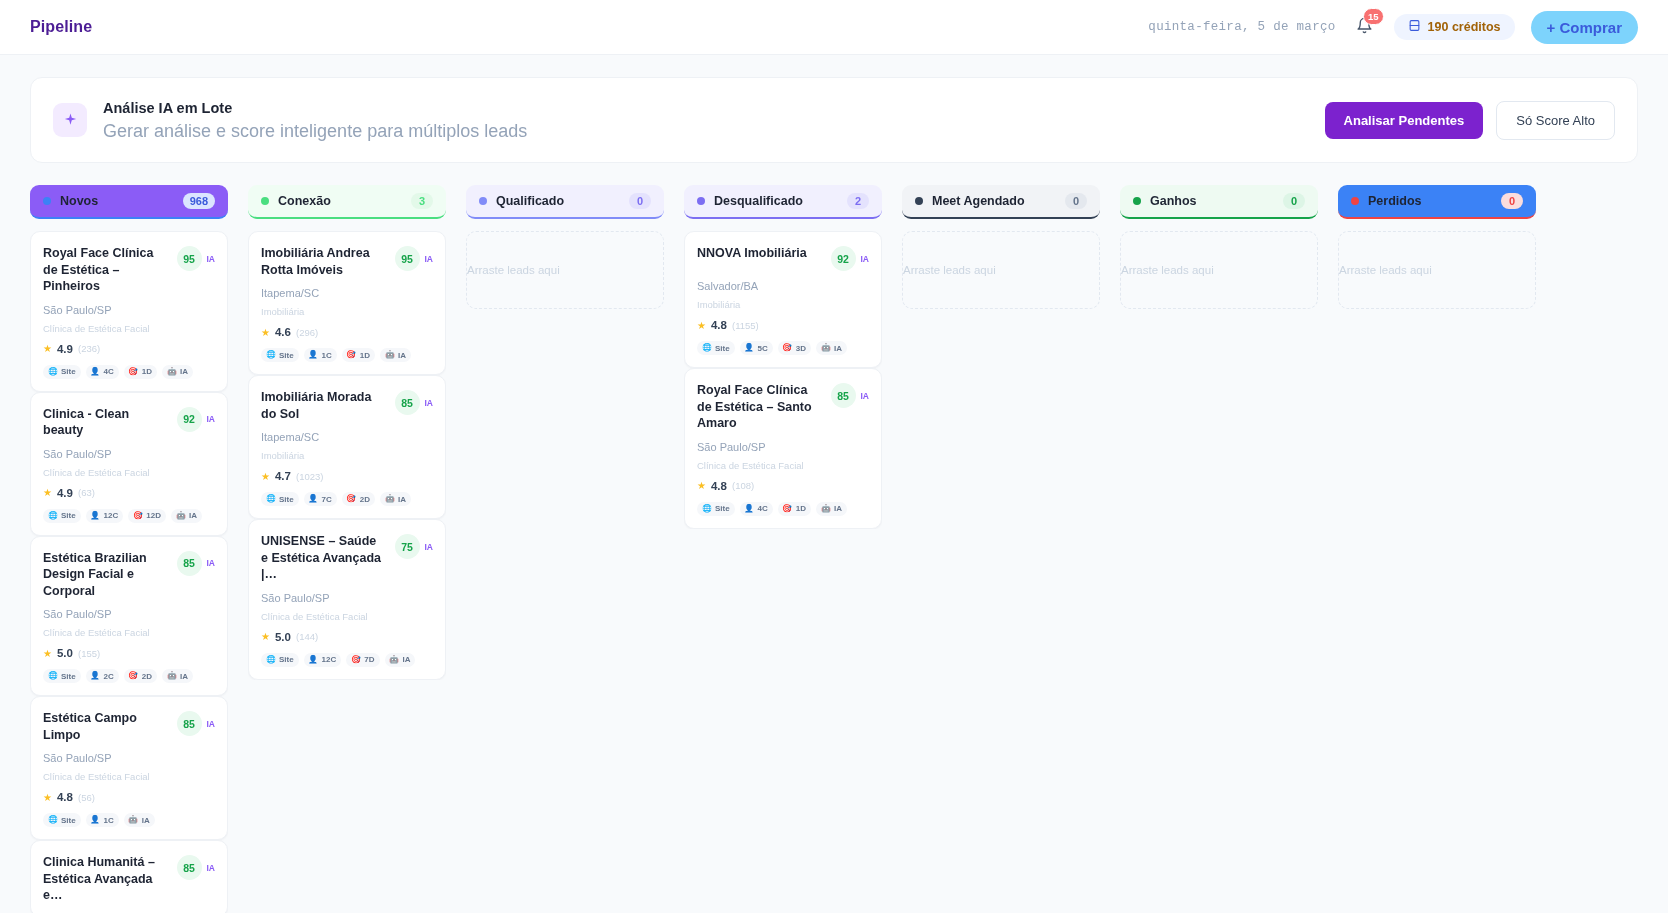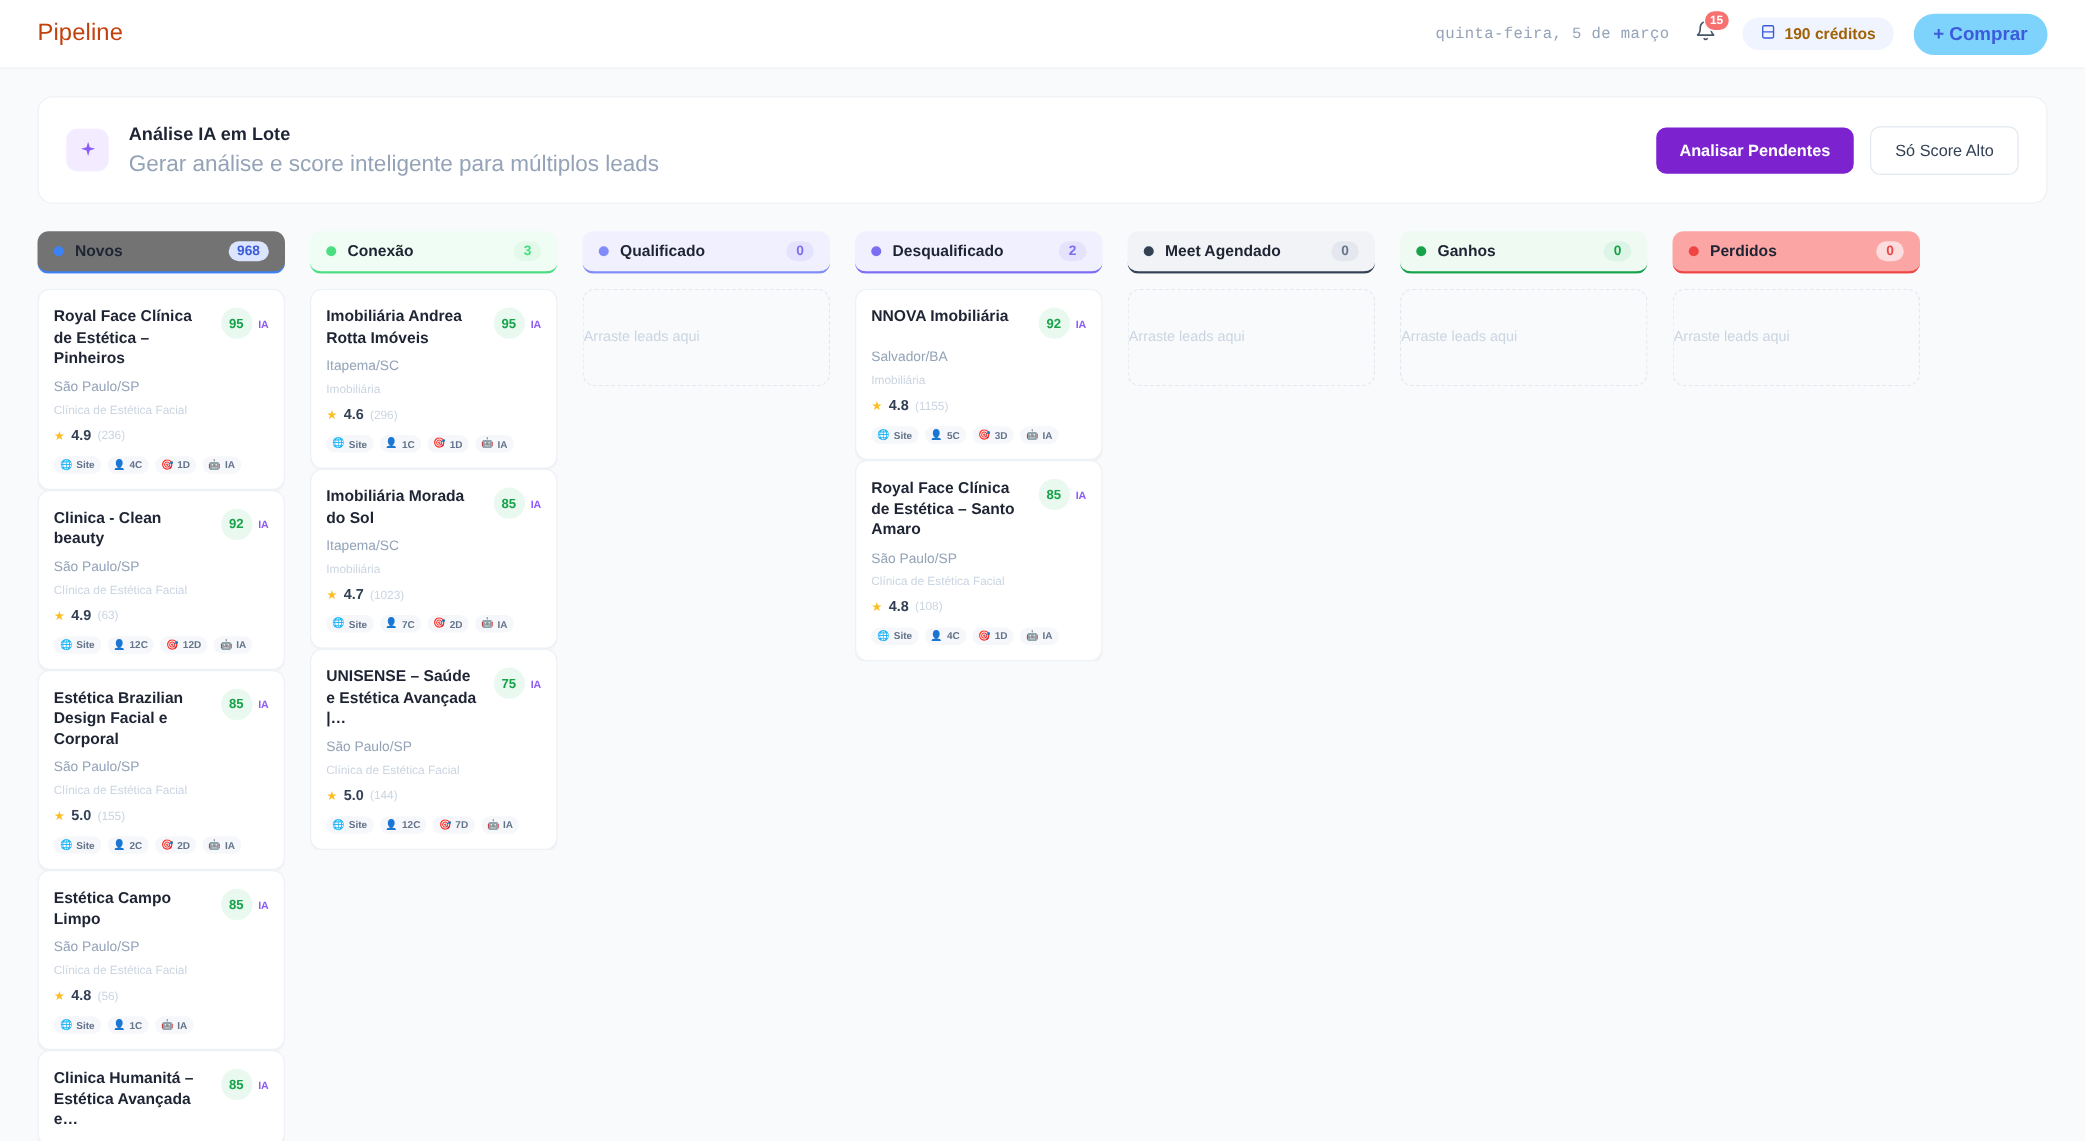--- a/index.html
+++ b/index.html
@@ -11,21 +11,21 @@
     color: #1e293b;
   }
 
   
   .topbar {
     height: 55px; background: #ffffff;
     border-bottom: 1px solid #eef1f5;
     display: flex; align-items: center;
     padding: 0 30px;
   }
-  .app-title { font-size: 19px; font-weight: 400; color: #c2410c; letter-spacing: .1px; }
+  .app-title { font-size: 16px; font-weight: 700; color: #4c1d95; letter-spacing: .1px; }
   .topbar-right { margin-left: auto; display: flex; align-items: center; gap: 16px; }
   .topbar-date {
     font-family: "Liberation Mono", monospace;
     font-size: 12.5px; color: #94a3b8; letter-spacing: .3px;
   }
   .bell-wrap { position: relative; width: 26px; height: 26px; display:flex; align-items:center; justify-content:center; }
   .bell-badge {
     position: absolute; top: -6px; right: -6px;
     min-width: 17px; height: 17px; border-radius: 9px;
     background: #f87171; color: #fff;
@@ -180,21 +180,21 @@
     </div>
     <div class="banner-actions">
       <button class="btn-primary">Analisar Pendentes</button>
       <button class="btn-outline">Só Score Alto</button>
     </div>
   </div>
 </div>
 
 <div class="board" id="board">
     <div class="column">
-      <div class="col-head" style="background:#737373;border-bottom-color:#3b82f6">
+      <div class="col-head" style="background:#8b5cf6;border-bottom-color:#3b82f6">
         <span class="col-dot" style="background:#3b82f6"></span>
         <span class="col-name">Novos</span>
         <span class="col-count" style="background:#dbe5ff;color:#3b5bdb">968</span>
       </div>
       <div class="col-body">
         <div class="card">
           <div class="card-top">
             <div class="card-title">Royal Face Clínica de Estética – Pinheiros</div>
             <div class="score-wrap">
               <div class="score">95</div>
@@ -554,21 +554,21 @@
         <span class="col-name">Ganhos</span>
         <span class="col-count" style="background:#ddf5e6;color:#16a34a">0</span>
       </div>
       <div class="col-body">
         <div class="dropzone">
           <span>Arraste leads aqui</span>
         </div>
       </div>
     </div>
     <div class="column">
-      <div class="col-head" style="background:#fca5a5;border-bottom-color:#ef4444">
+      <div class="col-head" style="background:#3b82f6;border-bottom-color:#ef4444">
         <span class="col-dot" style="background:#ef4444"></span>
         <span class="col-name">Perdidos</span>
         <span class="col-count" style="background:#fbdddd;color:#ef4444">0</span>
       </div>
       <div class="col-body">
         <div class="dropzone">
           <span>Arraste leads aqui</span>
         </div>
       </div>
     </div>

